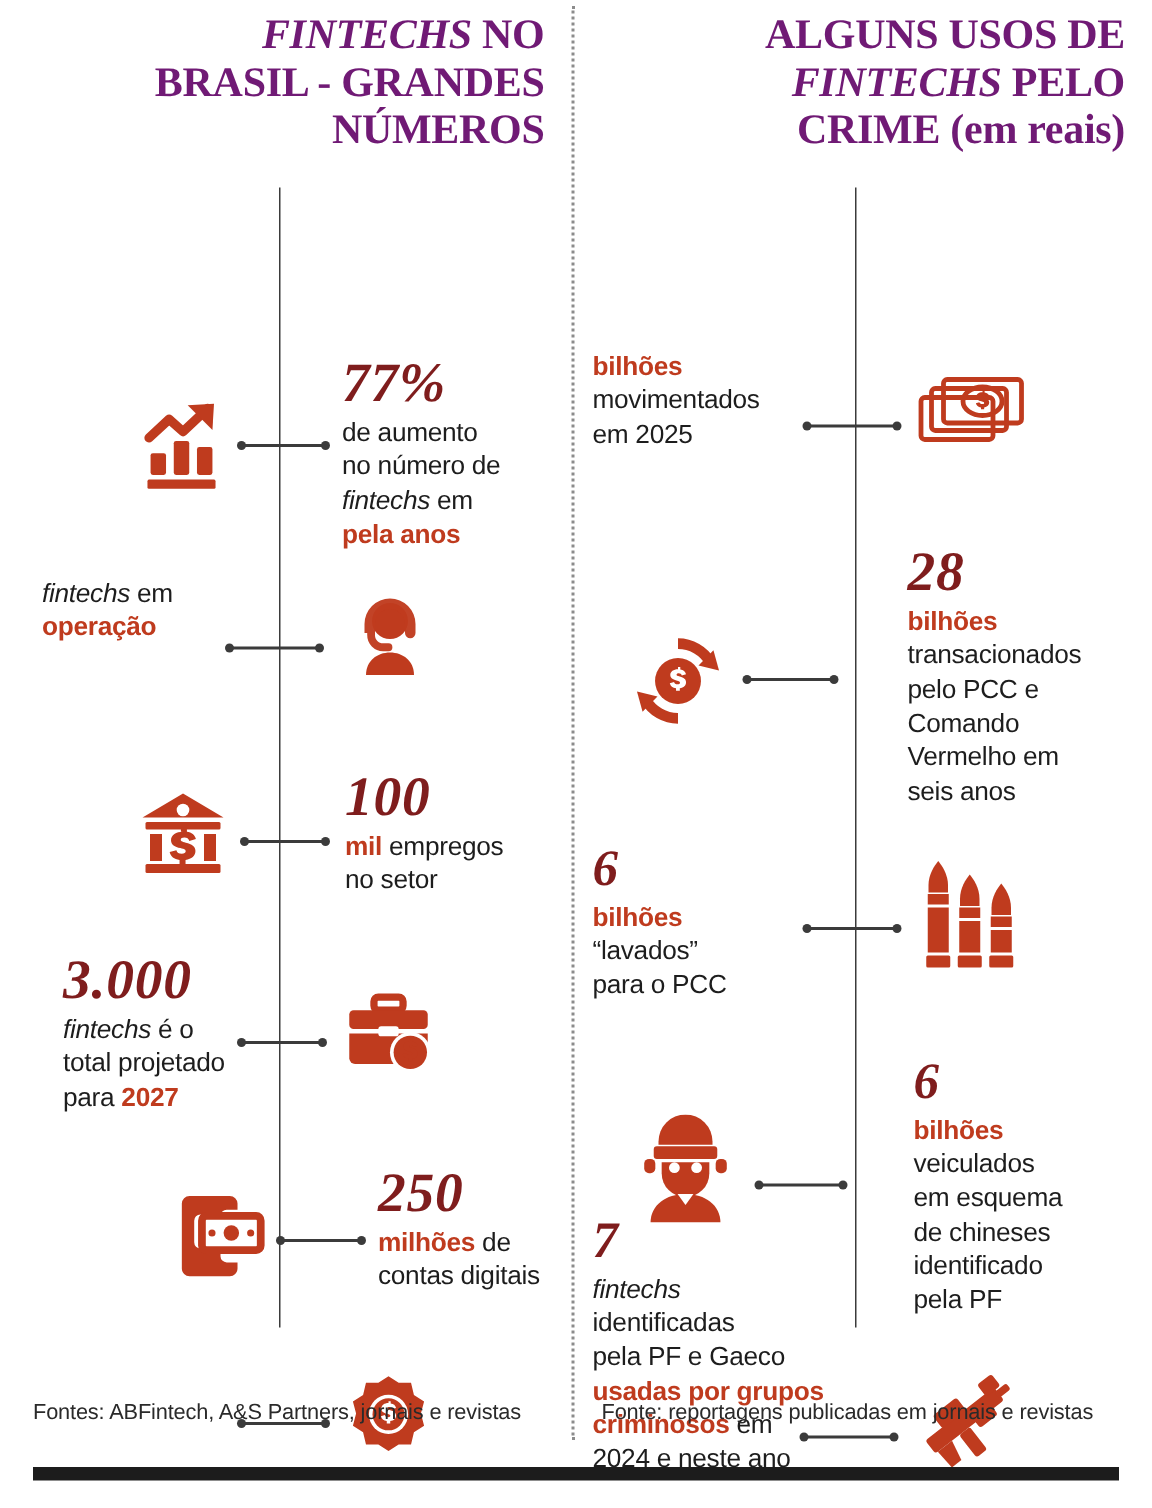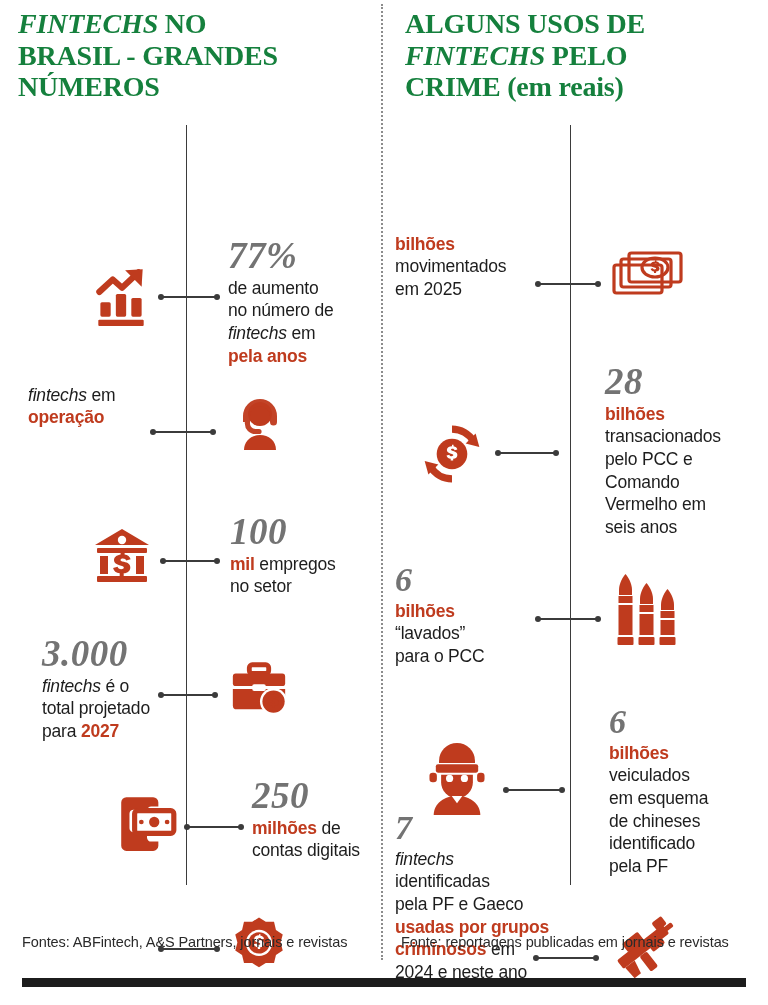--- a/index.html
+++ b/index.html
@@ -39,22 +39,22 @@
     width: 381px;
     height: 1005px;
   }
   .column.left  { left: 0; }
   .column.right { left: 387px; width: 381px; }
 
   
   .title {
     font-family: "Liberation Serif", serif;
     font-weight: bold;
-    color: #15803d;
-    text-align: left;
+    color: #701a75;
+    text-align: right;
     font-size: 28px;
     line-height: 1.13;
     letter-spacing: -0.2px;
     padding: 0 18px;
     box-sizing: border-box;
   }
   .title.left-title { margin-top: 8px; }
   .title.right-title { margin-top: 8px; }
   .title .it { font-style: italic; }
   .title .rm { font-style: normal; }
@@ -109,21 +109,21 @@
     font-size: 17.5px;
     line-height: 1.29;
     color: #1d1d1d;
     letter-spacing: -0.2px;
   }
   .txt .num {
     display: block;
     font-family: "Liberation Serif", serif;
     font-style: italic;
     font-weight: bold;
-    color: #737373;
+    color: #7f1d1d;
     font-size: 37px;
     line-height: 1.0;
     letter-spacing: 0.5px;
     margin-bottom: 3px;
   }
   .txt .num.tiny   { font-size: 34px; }
   .txt .hl {
     color: #BF3B1E;
     font-weight: bold;
   }

